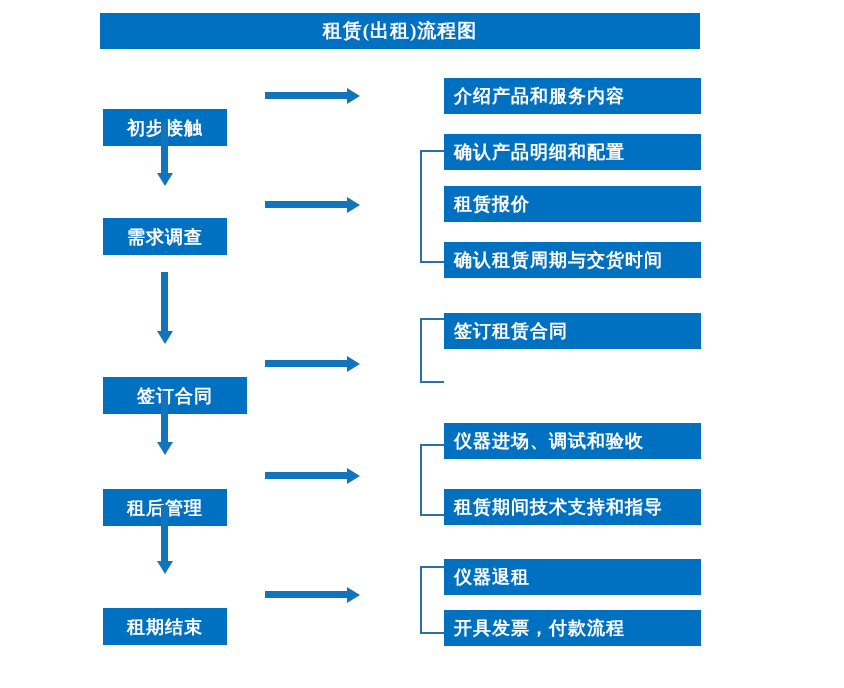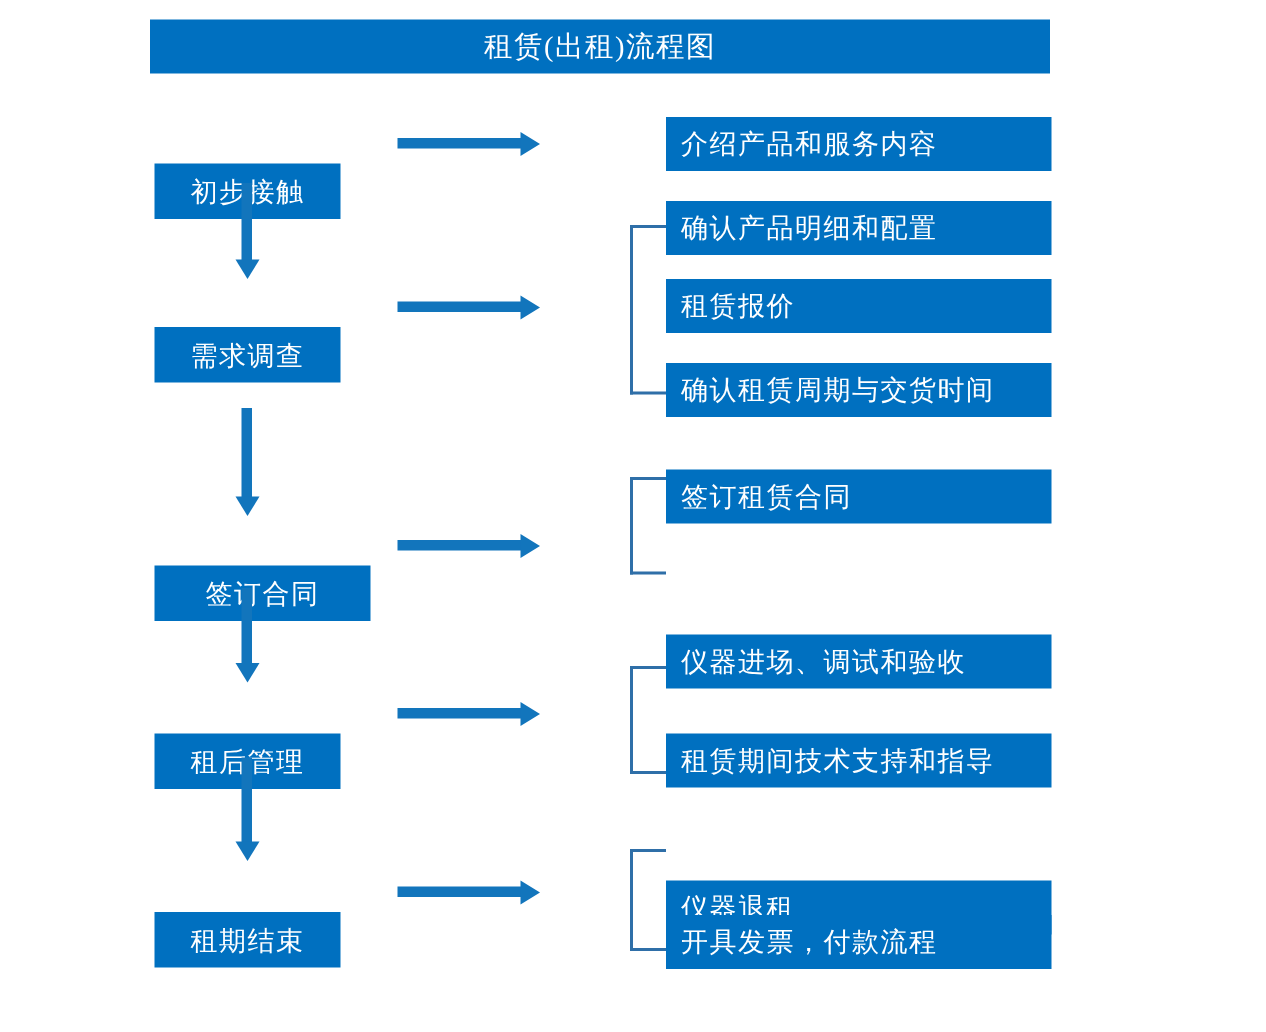--- a/index.html
+++ b/index.html
@@ -16,21 +16,21 @@
     font-family: "Liberation Serif", "DejaVu Serif", serif;
     overflow: hidden;
   }
   .box {
     position: absolute;
     background: #0070c0;
     color: #ffffff;
     display: flex;
     align-items: center;
     box-sizing: border-box;
-    font-weight: normal;
+    font-weight: bold;
     letter-spacing: 1px;
     white-space: nowrap;
   }
   .title-bar {
     justify-content: center;
     font-size: 19px;
   }
   .stage-box {
     justify-content: center;
     font-size: 18px;
@@ -134,17 +134,17 @@
 
   <div class="box detail-box" style="left:444px; top:242px; width:257px; height:36px;">确认租赁周期与交货时间</div>
 
   <div class="box detail-box" style="left:444px; top:313px; width:257px; height:36px;">签订租赁合同</div>
 
 
   <div class="box detail-box" style="left:444px; top:423px; width:257px; height:36px;">仪器进场、调试和验收</div>
 
   <div class="box detail-box" style="left:444px; top:489px; width:257px; height:36px;">租赁期间技术支持和指导</div>
 
-  <div class="box detail-box" style="left:444px; top:559px; width:257px; height:36px;margin-top:28px;">仪器退租</div>
+  <div class="box detail-box" style="left:444px; top:559px; width:257px; height:36px;">仪器退租</div>
 
   <div class="box detail-box" style="left:444px; top:610px; width:257px; height:36px;">开具发票，付款流程</div>
 
 </div>
 
 </body></html>

